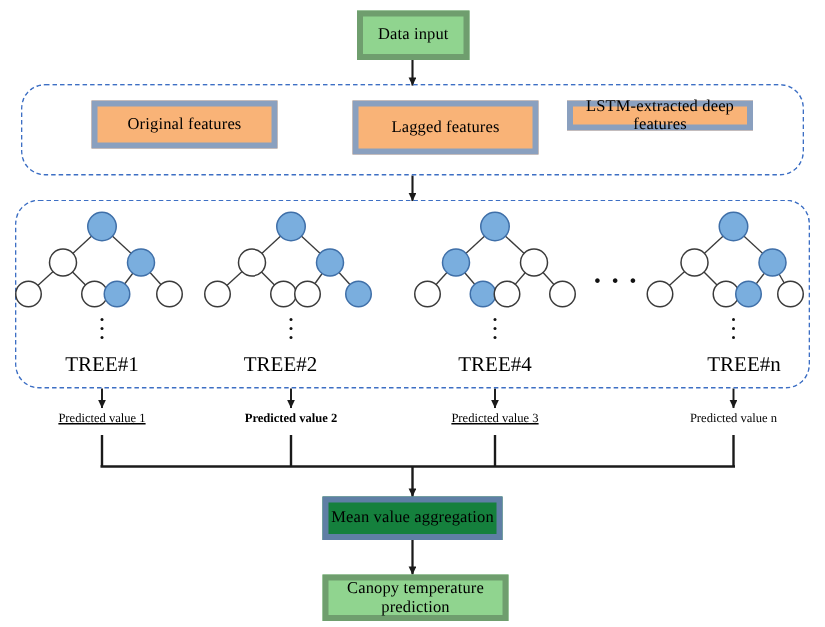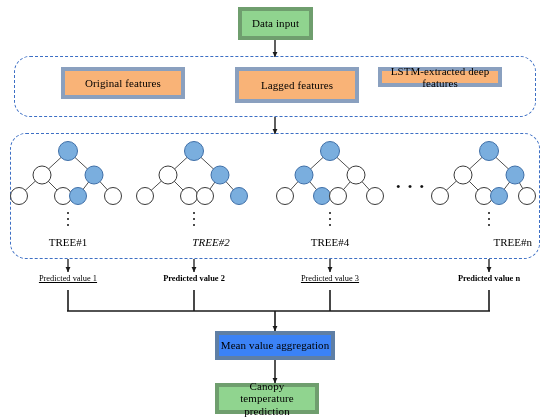--- a/index.html
+++ b/index.html
@@ -34,32 +34,32 @@
     align-items: center;
     justify-content: center;
     text-align: center;
     line-height: 1.12;
     color: #000000;
     font-size: 11px;
     letter-spacing: 0.1px;
   }
   .box-green { background: #90d48f; border-color: #6f9e6e; }
   .box-orange { background: #f9b377; border-color: #8aa0bf; }
-  .box-blue  { background: #3b82f6; border-color: #5f7fa5; }
+  .box-blue  { background: #15803d; border-color: #5f7fa5; }
 
   .dashgroup {
     position: absolute;
     box-sizing: border-box;
     border: 1.6px dashed #3d6fc4;
     border-radius: 16px;
     background: transparent;
   }
   .treelabel {
     position: absolute;
-    font-size: 11px;
+    font-size: 14px;
     color: #000;
     text-align: center;
     white-space: nowrap;
   }
   .predlabel {
     position: absolute;
     font-size: 8.4px;
     color: #000;
     text-align: center;
     white-space: nowrap;
@@ -230,30 +230,30 @@
       <i></i>
       <i></i>
     </div>
   <div class="vdots" style="left:486px; top:212px;">
       <i></i>
       <i></i>
       <i></i>
     </div>
 
   <div class="treelabel" style="left:18px; top:236px; width:100px;">TREE#1</div>
-  <div class="treelabel" style="left:161px; top:236px; width:100px;font-style:italic;">TREE#2</div>
+  <div class="treelabel" style="left:137px; top:236px; width:100px;">TREE#2</div>
   <div class="treelabel" style="left:280px; top:236px; width:100px;">TREE#4</div>
-  <div class="treelabel" style="left:432px; top:236px; width:100px;text-align:right;">TREE#n</div>
+  <div class="treelabel" style="left:446px; top:236px; width:100px;">TREE#n</div>
 
   <div class="predlabel" style="left:8px; top:274px; width:120px;text-decoration:underline;">Predicted value 1</div>
   <div class="predlabel" style="left:134px; top:274px; width:120px;font-weight:bold;">Predicted value 2</div>
   <div class="predlabel" style="left:270px; top:274px; width:120px;text-decoration:underline;">Predicted value 3</div>
-  <div class="predlabel" style="left:429px; top:274px; width:120px;font-weight:bold;">Predicted value n</div>
+  <div class="predlabel" style="left:429px; top:274px; width:120px;">Predicted value n</div>
 
   <div class="box box-blue" style="left:215px; top:331px; width:120px; height:29px;">
     <span>Mean value aggregation</span>
   </div>
 
-  <div class="box box-green" style="left:215px; top:383px; width:104px; height:31px; padding:0 10px;">
+  <div class="box box-green" style="left:215px; top:383px; width:124px; height:31px; padding:0 10px;">
     <span>Canopy temperature prediction</span>
   </div>
 
 </div>
 
 </body></html>

